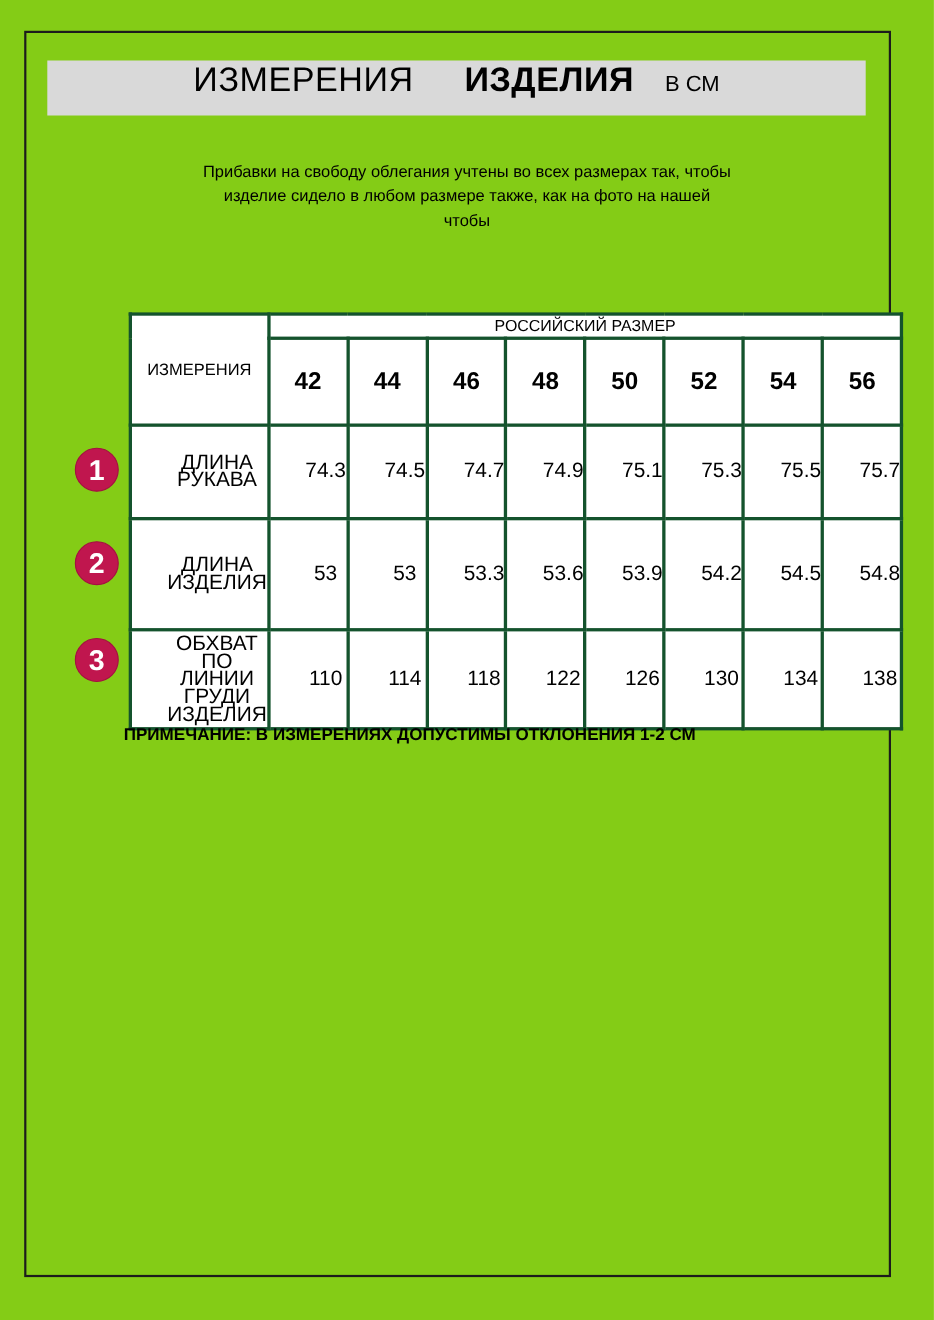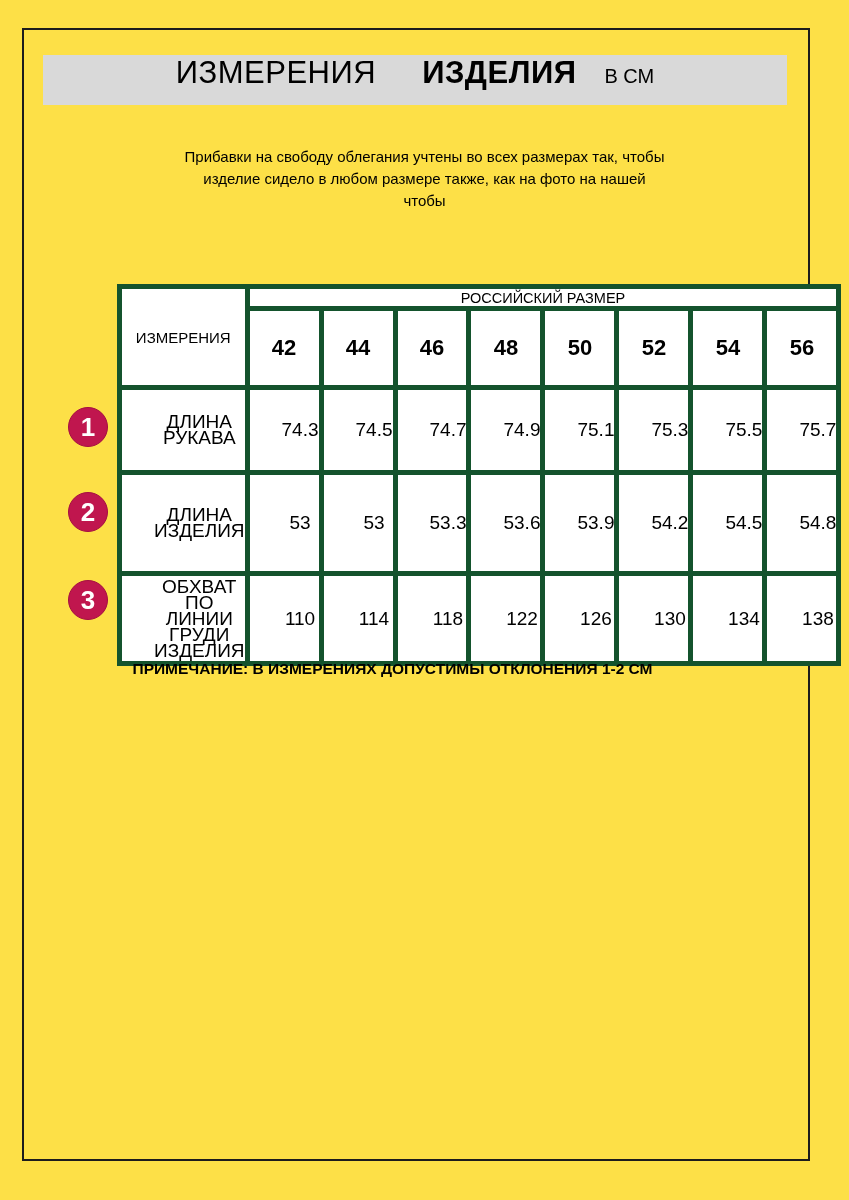--- a/index.html
+++ b/index.html
@@ -1,21 +1,21 @@
 <!DOCTYPE html>
 <html><head>
 <meta charset="utf-8">
 <style>
   * { margin: 0; padding: 0; box-sizing: border-box; }
   html, body { background: #ffffff; }
   .page {
     position: relative;
     width: 849px;
     height: 1200px;
-    background: #fde047;
+    background: #84cc16;
     font-family: "Liberation Sans", sans-serif;
     color: #000000;
     overflow: hidden;
   }
   .frame {
     position: absolute;
     left: 22px; top: 28px;
     width: 788px; height: 1133px;
     border: 2px solid #1c1c1c;
   }
@@ -49,21 +49,21 @@
     line-height: 22px;
     font-weight: 400;
   }
   table.size-table {
     position: absolute;
     left: 117px; top: 284px;
     border-collapse: collapse;
     table-layout: fixed;
   }
   table.size-table td {
-    border: 5px solid #14532d;
+    border: 3px solid #14532d;
     text-align: center;
     vertical-align: middle;
     background: #ffffff;
   }
   td.corner { width: 120px; font-size: 15px; font-weight: 400; }
   td.group  { height: 22px; font-size: 14.5px; font-weight: 400; }
   tr.r-sizes td { height: 79px; font-size: 22px; font-weight: 700; width: 60px; }
   tr.r-data td { font-size: 19px; font-weight: 400; padding-left: 32px; }
   tr.r-data1 td { height: 85px; }
   tr.r-data2 td { height: 101px; }
@@ -91,21 +91,20 @@
   .badge.b1 { top: 407px; }
   .badge.b2 { top: 492px; }
   .badge.b3 { top: 580px; }
   .note {
     position: absolute;
     left: 22px; top: 660px;
     width: 701px;
     text-align: center;
     font-size: 15.5px;
     font-weight: 700;
-    margin-left: 20px;
   }
 </style>
 </head>
 <body>
 
 <div class="page">
   <div class="frame"></div>
 
   <div class="banner">
     <span class="t1">ИЗМЕРЕНИЯ</span>

